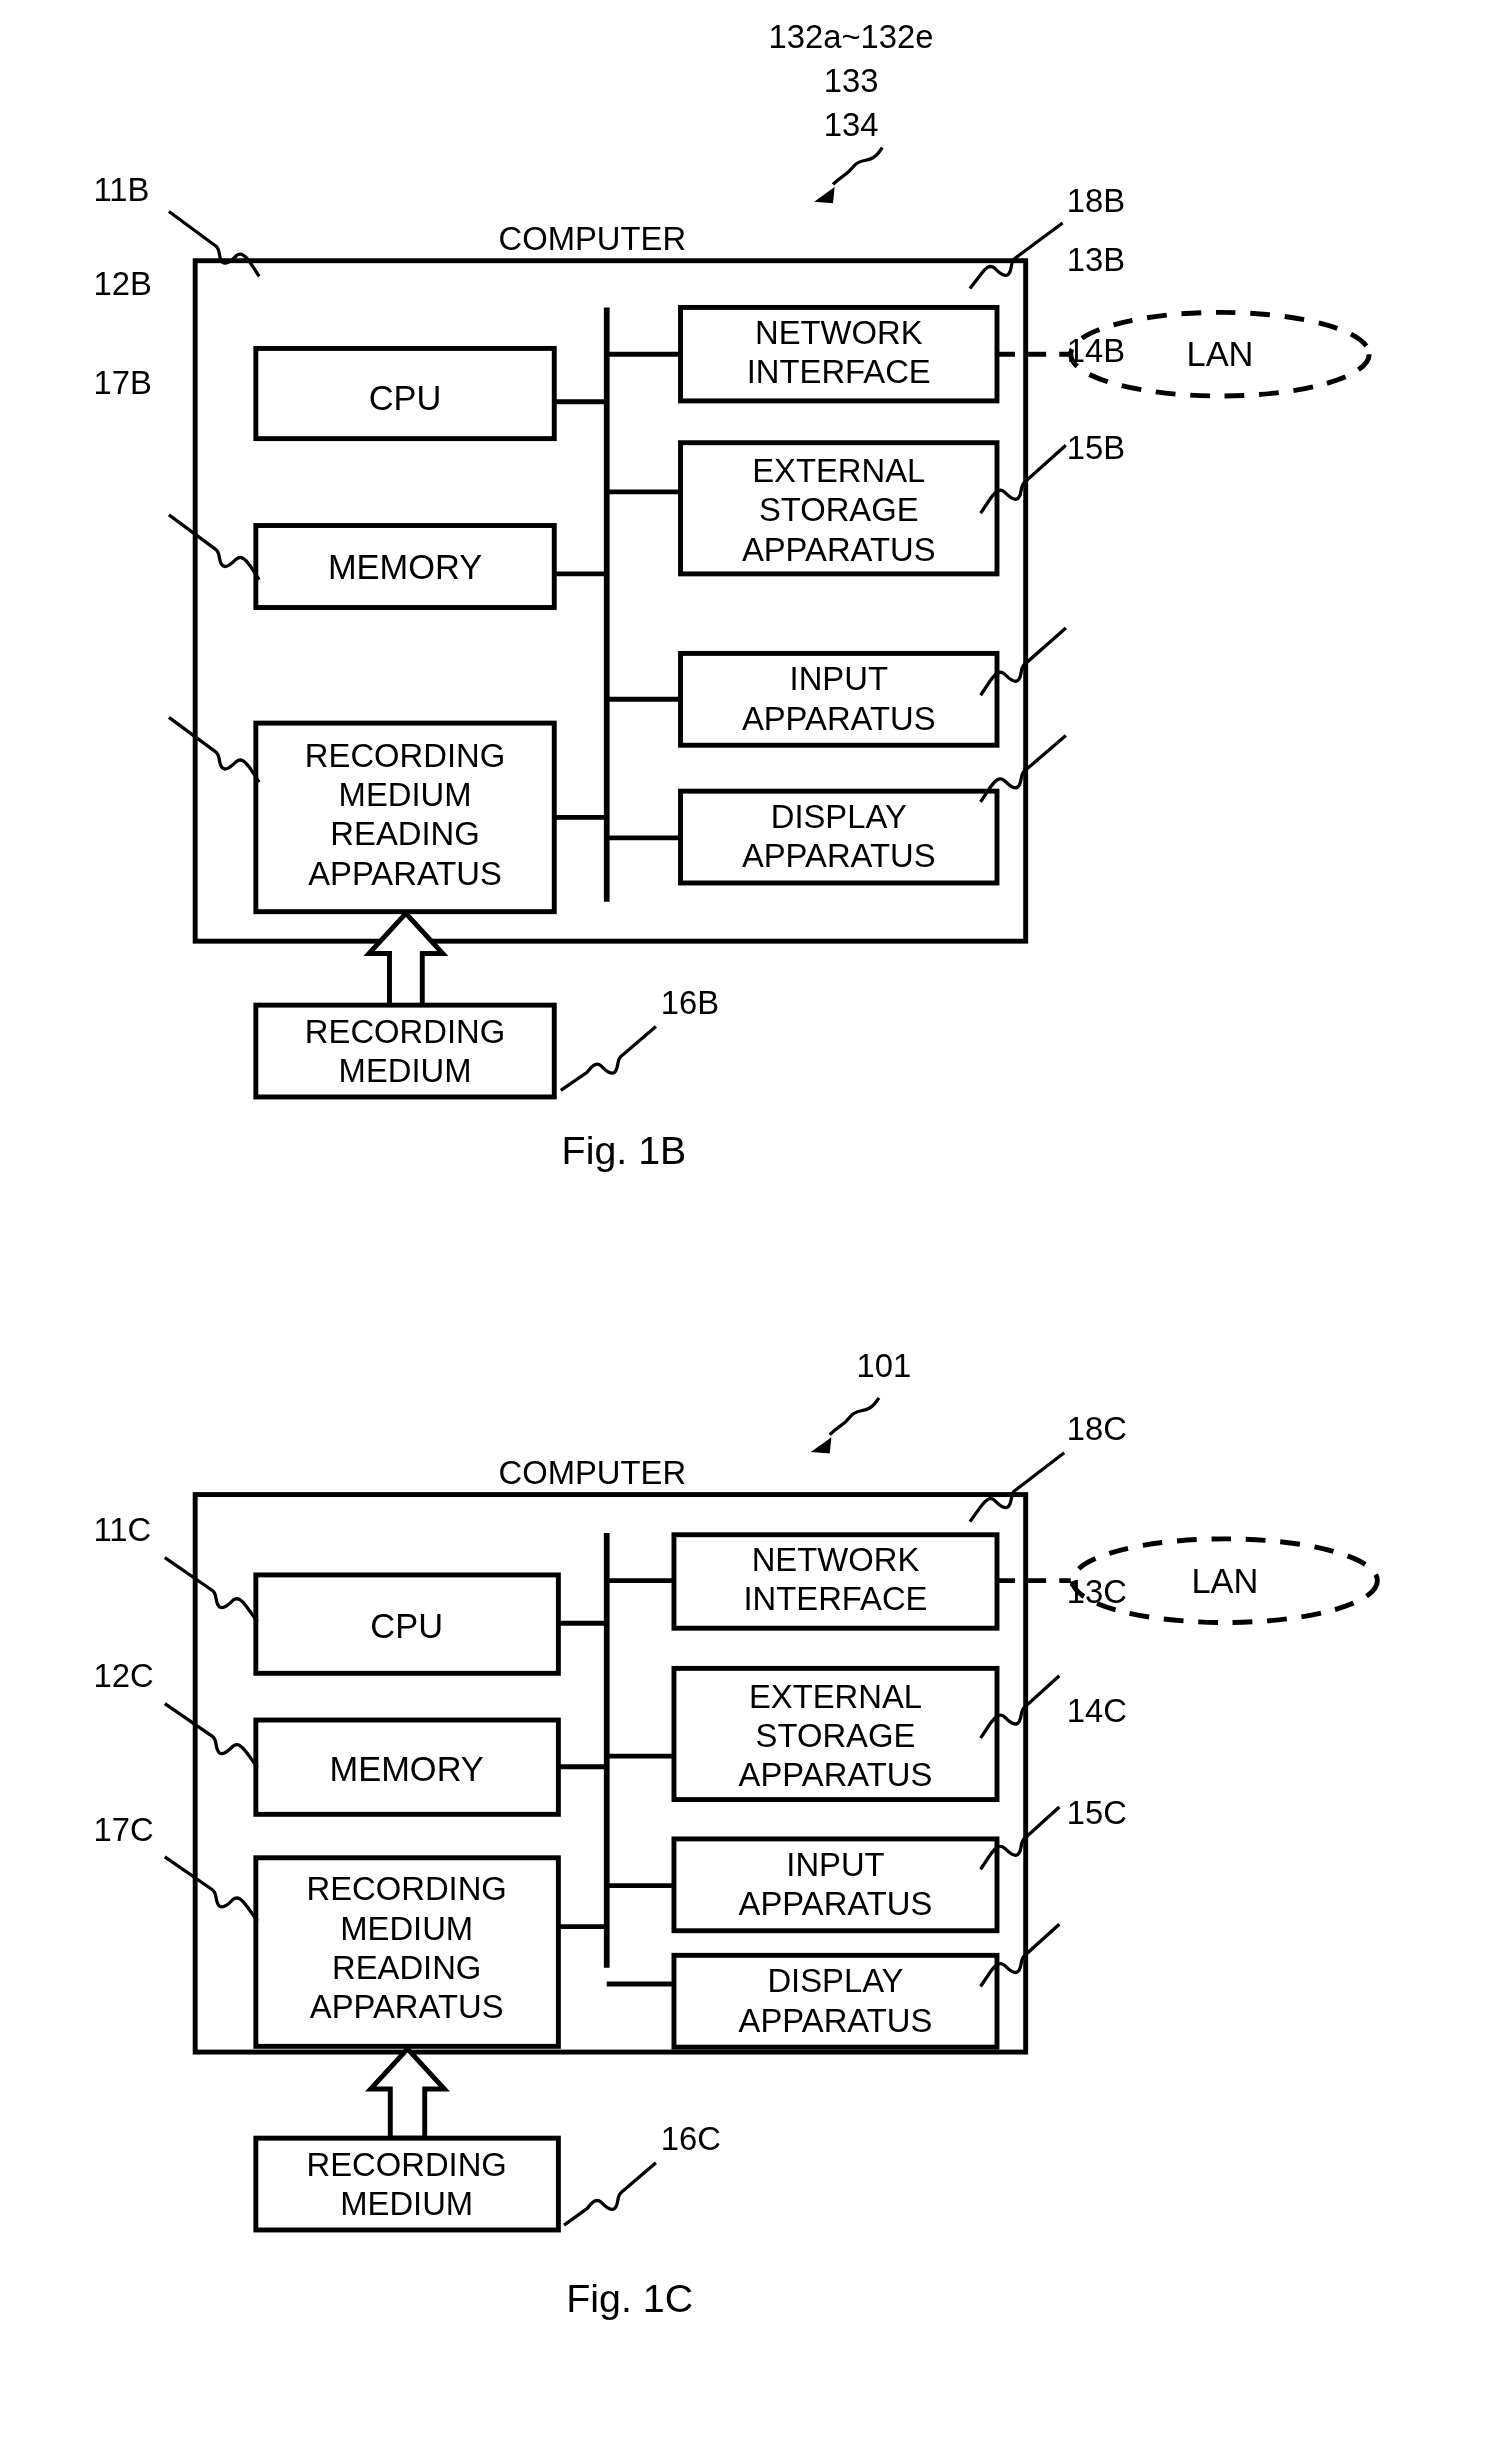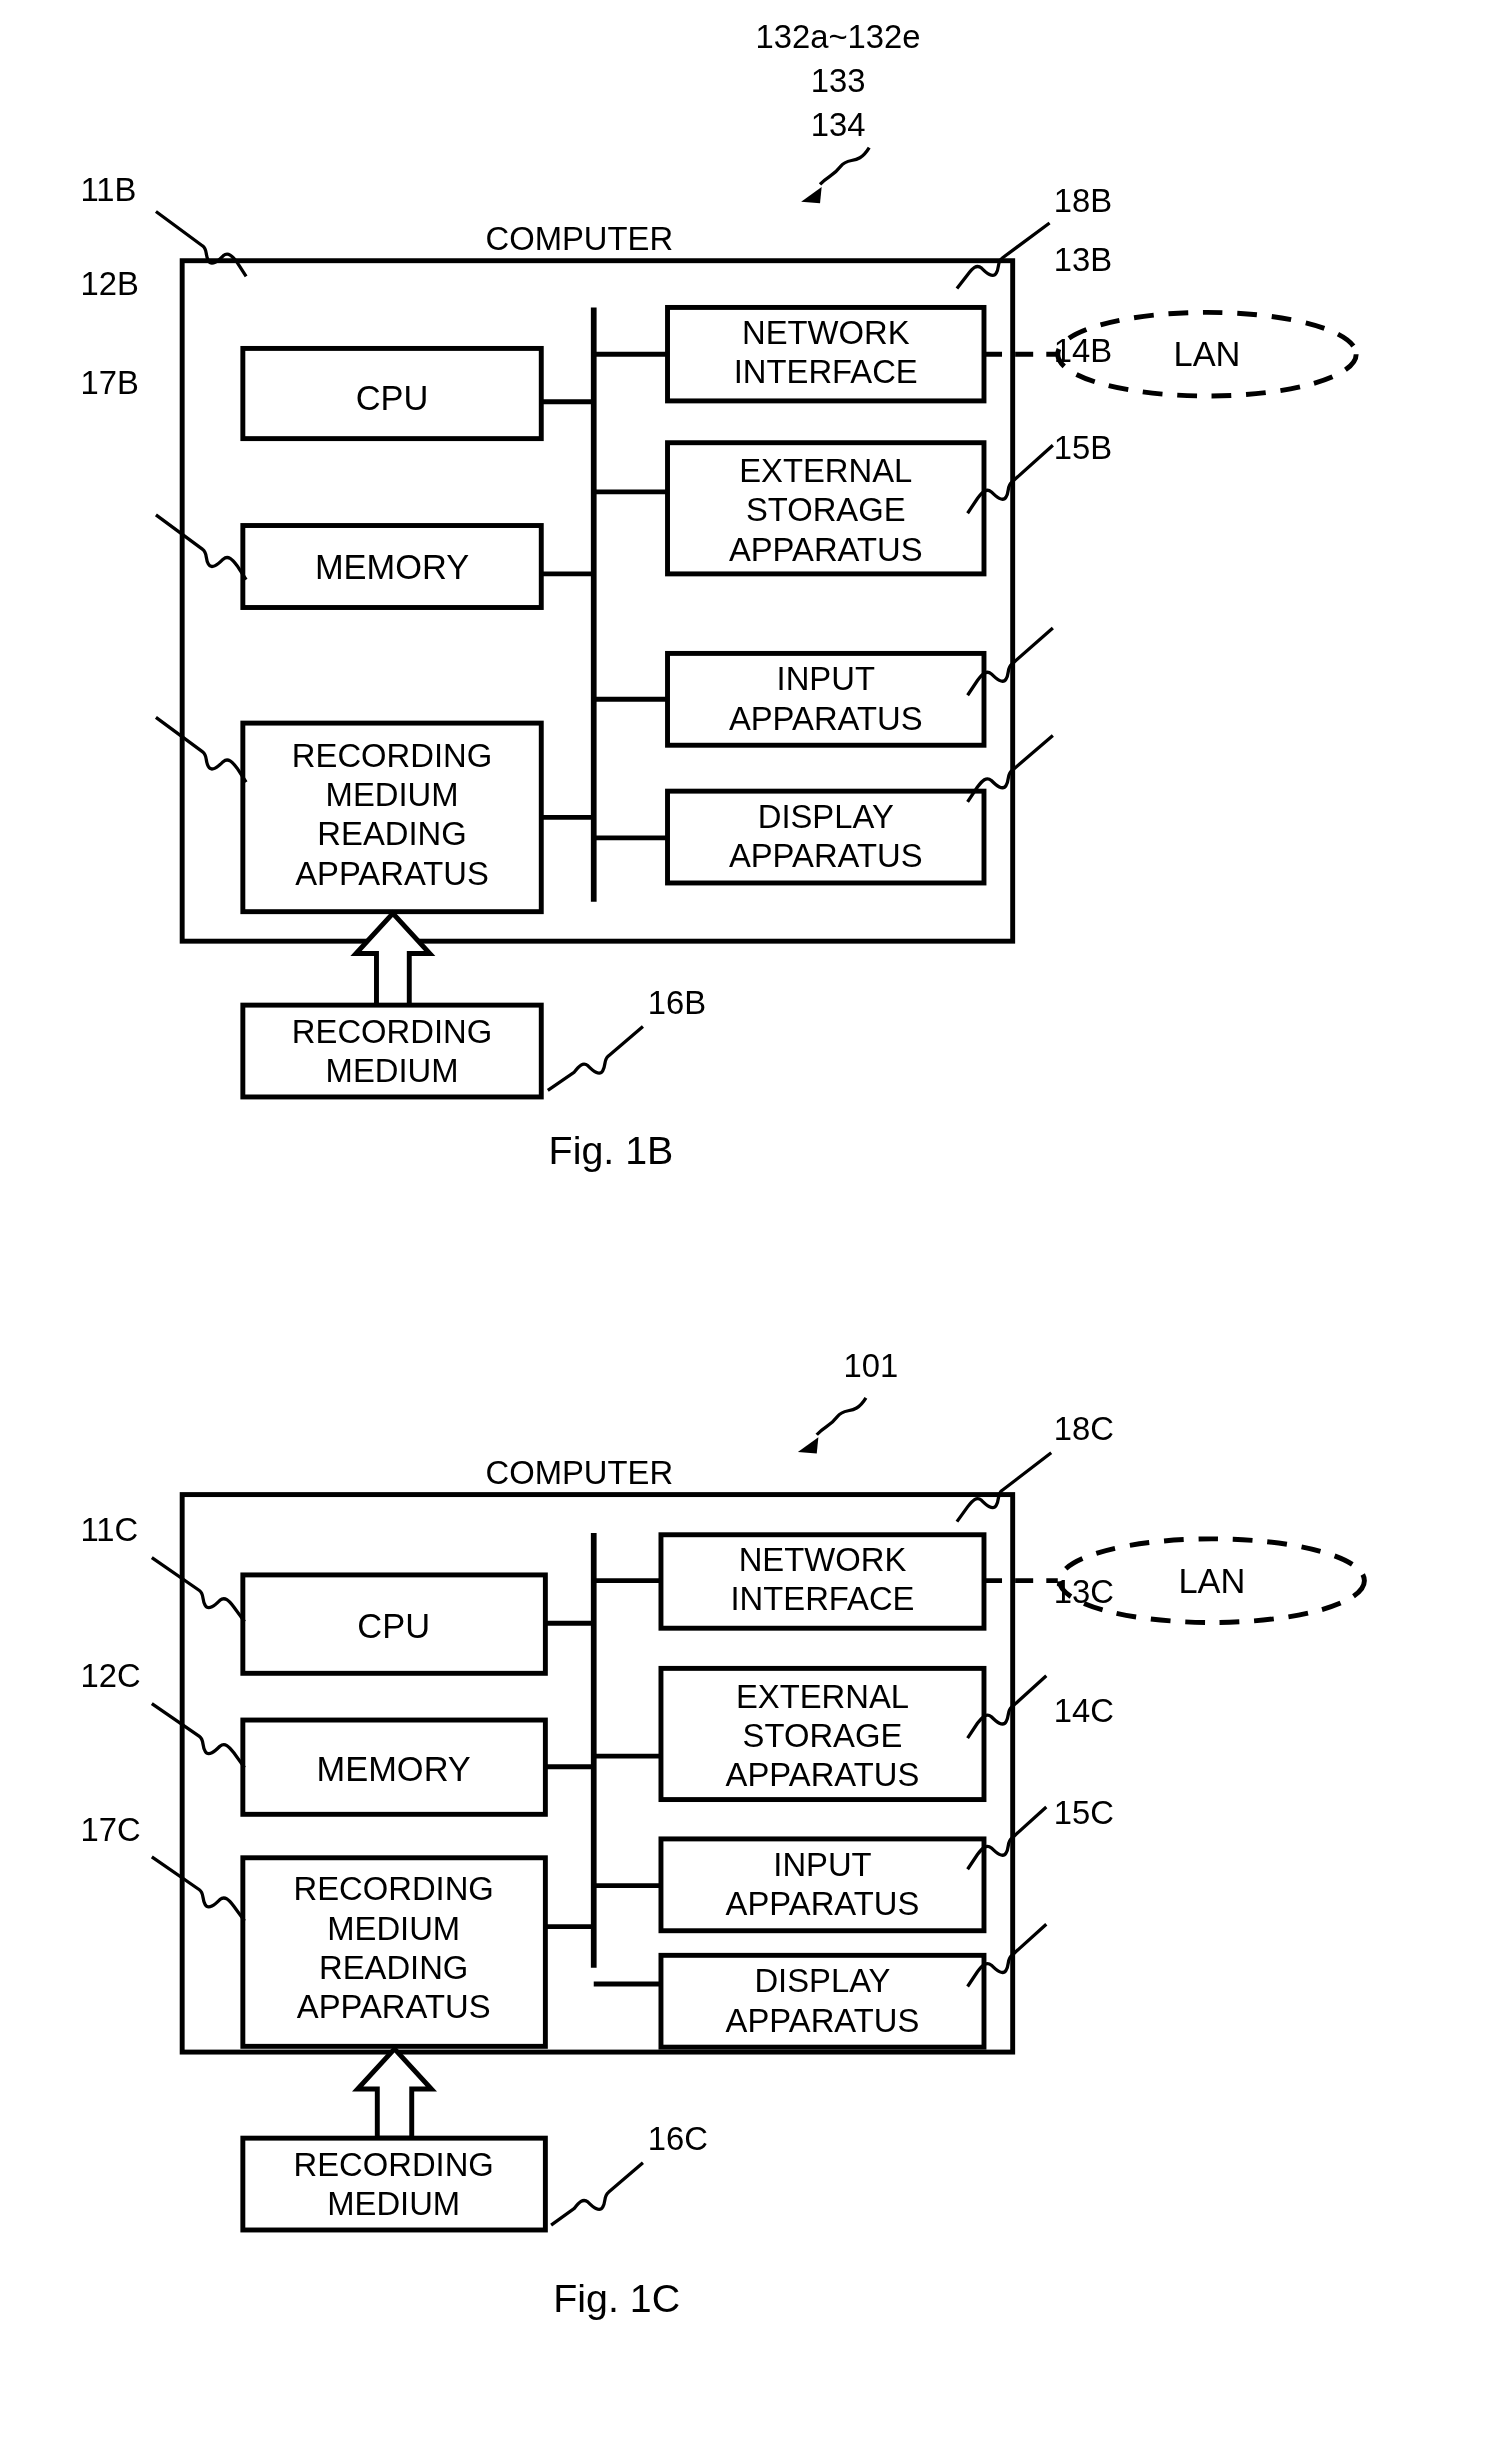--- a/index.html
+++ b/index.html
@@ -1,18 +1,18 @@
 <!DOCTYPE html>
 <html style="font-size:13px"><head>
 <meta charset="utf-8">
 <style>
   html,body{margin:0;padding:0;background:#ffffff;}
   body{width:1490px;height:2462px;position:relative;
        font-family:"Liberation Sans", sans-serif;color:#000;}
-  #sheet{position:absolute;left:0;top:0;width:1366px;height:2462px;}
+  #sheet{position:absolute;left:13px;top:0;width:1366px;height:2462px;}
   svg{display:block;}
   .dtxt{font-family:"Liberation Sans", sans-serif;fill:#000;}
 </style>
 </head>
 <body>
 
 <div id="sheet">
 <svg width="1490" height="2462" viewBox="0 0 1817 3003" xmlns="http://www.w3.org/2000/svg">
 
   <rect x="0" y="0" width="1817" height="3003" fill="#ffffff"></rect>

